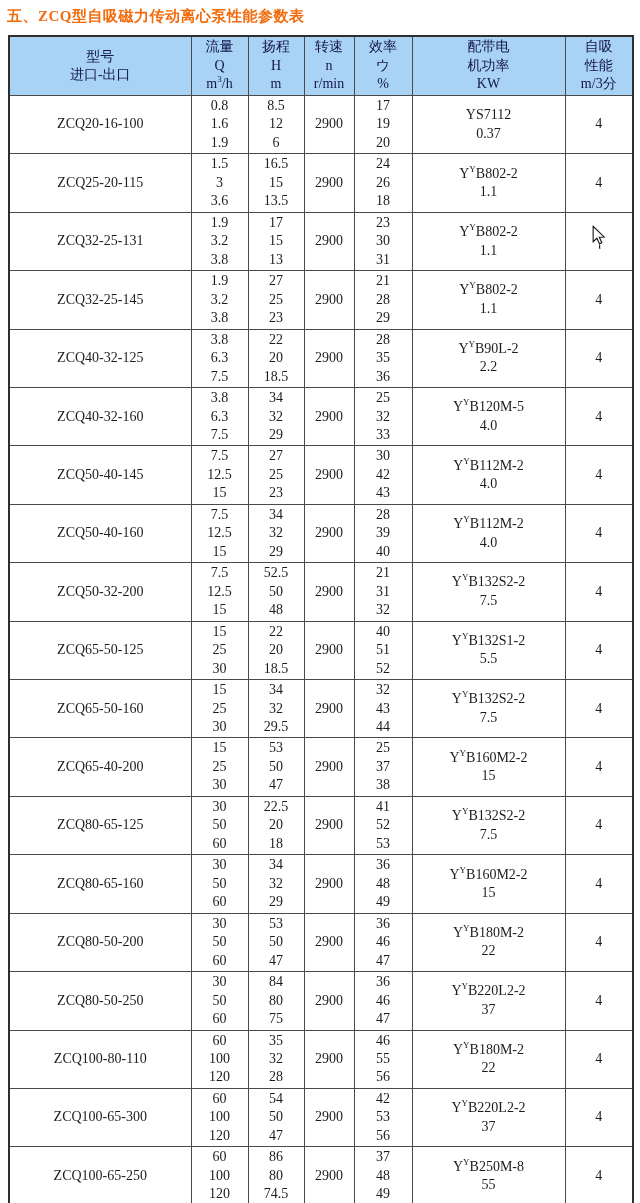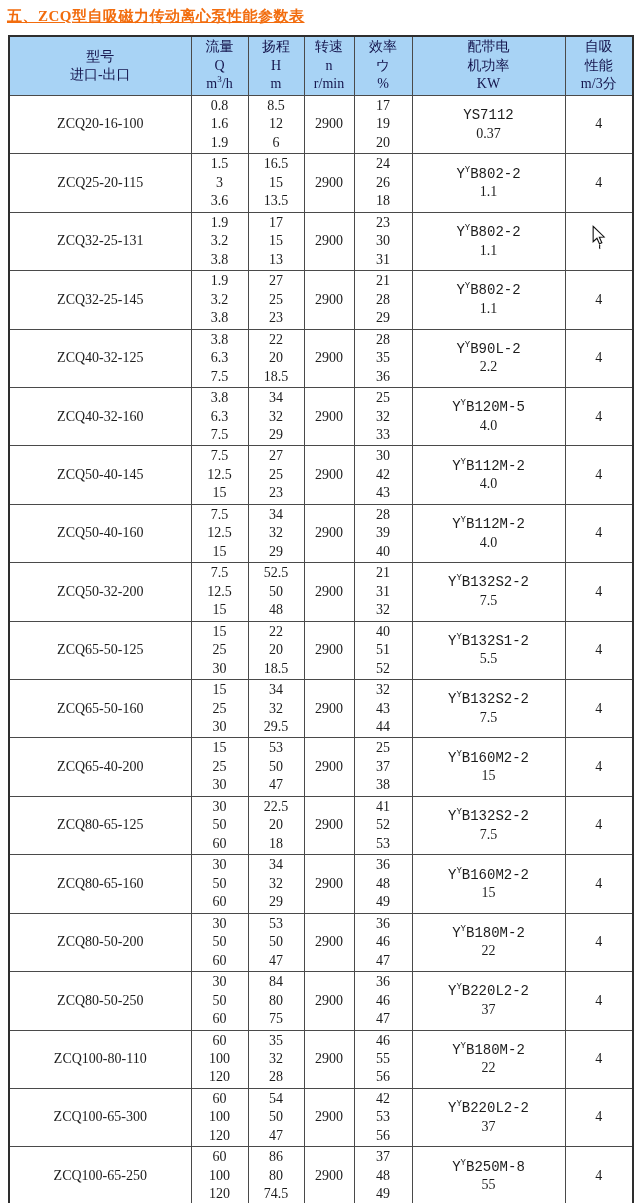--- a/index.html
+++ b/index.html
@@ -4,21 +4,20 @@
 <style>
   html,body{margin:0;padding:0;background:#ffffff;}
   body{width:640px;font-family:"Liberation Serif","DejaVu Serif",serif;color:#1c1c1c;}
   .page{width:640px;}
   .title{
     color:#f26c0d;
     font-size:15px;
     font-weight:bold;
     margin:7px 0 9px 7px;
     letter-spacing:0.5px;
-    text-decoration:underline;
   }
   table.perf{
     border-collapse:collapse;
     table-layout:fixed;
     width:624px;
     margin-left:8px;
     border:2px solid #2e2e2e;
   }
   th,td{
     border:1px solid #4a4a4a;
@@ -31,21 +30,21 @@
   }
   thead th{
     background:#a8d3f5;
     color:#15154d;
     font-weight:normal;
     height:56px;
   }
   tbody td{height:55px;}
   .lines{white-space:pre-line;margin-left:45px;}
   sup{font-size:9px;line-height:0;}
-  .motor-line{display:block;font-family:Liberation Mono, monospace;}
+  .motor-line{display:block;}
   .motor-power{display:block;}
   .c-self{position:relative;}
   .cursor-wrap{
     display:none;
     position:absolute;
     left:50%;top:50%;
     transform:translate(-55%,-55%);
   }
   .cursor-wrap.show{display:block;}
 </style>

